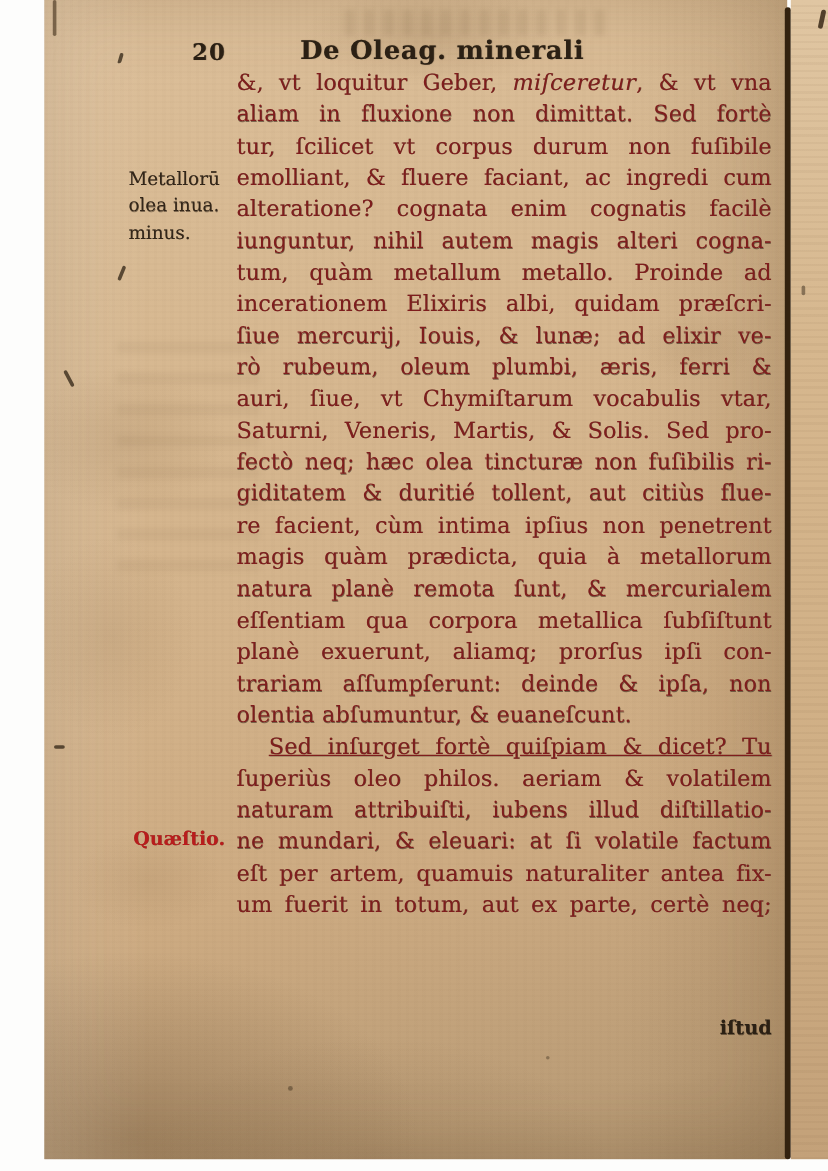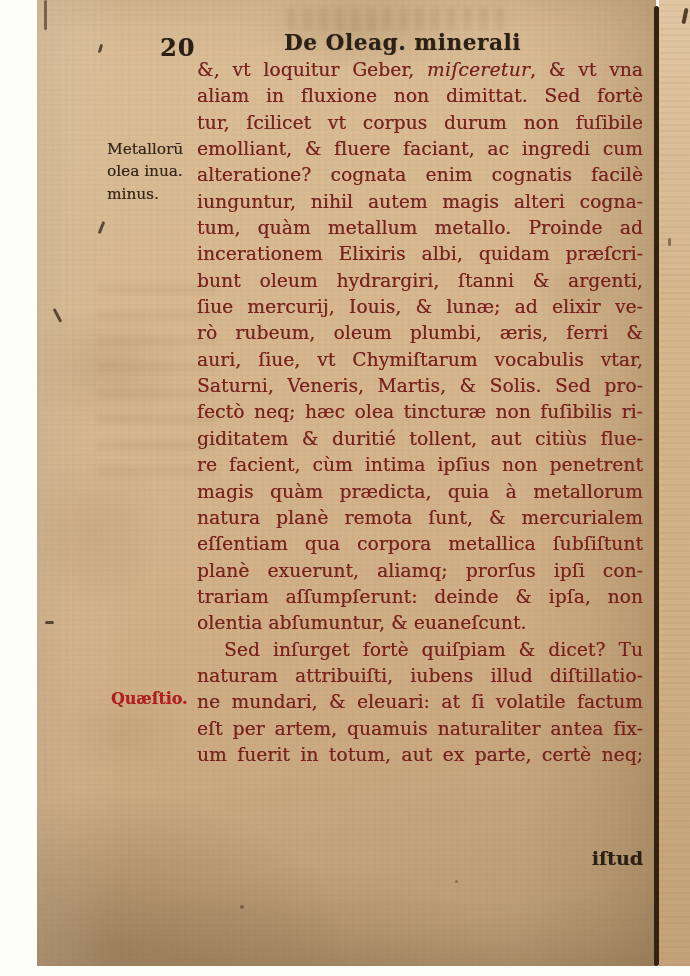--- a/index.html
+++ b/index.html
@@ -61,43 +61,43 @@
   .edge-strip::before{content:"";position:absolute;inset:0;
     background:repeating-linear-gradient(0deg,rgba(110,80,50,.06) 0 2px,rgba(0,0,0,0) 2px 6px);}
   .top-left-edge{
     position:absolute;left:44px;top:0;width:3px;height:30px;
     background:#54402a;opacity:.7;border-radius:2px;
   }
 
   
   .pagenum{
     position:absolute;left:160px;top:33px;
-    font-size:24px;font-weight:bold;color:#2b2014;letter-spacing:1px;
+    font-size:19px;font-weight:bold;color:#2b2014;letter-spacing:1px;
     text-shadow:.4px .4px .6px rgba(43,32,20,.55);
   }
   .running-title{
-    position:absolute;left:250px;top:30px;width:305px;text-align:center;
+    position:absolute;left:250px;top:30px;width:305px;text-align:left;
     font-size:21.5px;font-weight:bold;color:#2b2014;letter-spacing:.6px;
     text-shadow:.4px .4px .7px rgba(43,32,20,.5);
   }
 
   
   .body-text{
     position:absolute;left:197px;top:57px;width:446px;
     font-size:18.6px;line-height:26.35px;color:#7f1d1d;
     letter-spacing:.1px;
     text-shadow:.35px .35px .55px rgba(43,32,20,.55);
   }
   .line{text-align:justify;text-align-last:justify;white-space:normal;height:26.35px;overflow:visible;}
   .line.align-left{text-align-last:left;}
-  .line.indent{text-indent:27px;}
+  .line.indent{text-indent:27px;text-decoration:underline;}
   .italic{font-style:italic;letter-spacing:.3px;}
   .catchword-line{
     position:absolute;left:197px;top:847px;width:446px;
-    font-size:19px;color:#2b2014;text-align:right;font-weight:bold;
+    font-size:16px;color:#2b2014;text-align:right;font-weight:bold;
     text-shadow:.35px .35px .55px rgba(43,32,20,.55);
   }
 
   
   .margin-note-1{
     position:absolute;left:107px;top:138px;width:95px;
     font-size:15.3px;font-weight:normal;line-height:22.4px;color:#332619;
     text-shadow:.3px .3px .5px rgba(43,32,20,.5);
   }
   .margin-note-2{
@@ -143,35 +143,35 @@
 
   <div class="body-text">
       <div class="line"><span>&amp;, vt loquitur Geber, </span><span class="italic">miſceretur</span><span>, &amp; vt vna</span></div>
       <div class="line"><span>aliam in fluxione non dimittat. Sed fortè</span></div>
       <div class="line"><span>tur, ſcilicet vt corpus durum non fuſibile</span></div>
       <div class="line"><span>emolliant, &amp; fluere faciant, ac ingredi cum</span></div>
       <div class="line"><span>alteratione? cognata enim cognatis facilè</span></div>
       <div class="line"><span>iunguntur, nihil autem magis alteri cogna-</span></div>
       <div class="line"><span>tum, quàm metallum metallo. Proinde ad</span></div>
       <div class="line"><span>incerationem Elixiris albi, quidam præſcri-</span></div>
-      <div class="line"><span>bunt oleum hydrargiri, ſtanni &amp; argenti,</span></div>
       <div class="line"><span>ſiue mercurij, Iouis, &amp; lunæ; ad elixir ve-</span></div>
       <div class="line"><span>rò rubeum, oleum plumbi, æris, ferri &amp;</span></div>
       <div class="line"><span>auri, ſiue, vt Chymiſtarum vocabulis vtar,</span></div>
       <div class="line"><span>Saturni, Veneris, Martis, &amp; Solis. Sed pro-</span></div>
       <div class="line"><span>fectò neq; hæc olea tincturæ non fuſibilis ri-</span></div>
       <div class="line"><span>giditatem &amp; duritié tollent, aut citiùs flue-</span></div>
       <div class="line"><span>re facient, cùm intima ipſius non penetrent</span></div>
       <div class="line"><span>magis quàm prædicta, quia à metallorum</span></div>
       <div class="line"><span>natura planè remota ſunt, &amp; mercurialem</span></div>
       <div class="line"><span>eſſentiam qua corpora metallica ſubſiſtunt</span></div>
       <div class="line"><span>planè exuerunt, aliamq; prorſus ipſi con-</span></div>
       <div class="line"><span>trariam aſſumpſerunt: deinde &amp; ipſa, non</span></div>
       <div class="line align-left"><span>olentia abſumuntur, &amp; euaneſcunt.</span></div>
       <div class="line indent"><span>Sed inſurget fortè quiſpiam &amp; dicet? Tu</span></div>
+      <div class="line"><span>ſuperiùs oleo philos. aeriam &amp; volatilem</span></div>
       <div class="line"><span>naturam attribuiſti, iubens illud diſtillatio-</span></div>
       <div class="line"><span>ne mundari, &amp; eleuari: at ſi volatile factum</span></div>
       <div class="line"><span>eſt per artem, quamuis naturaliter antea fix-</span></div>
       <div class="line"><span>um fuerit in totum, aut ex parte, certè neq;</span></div>
     </div>
 
   <div class="catchword-line">iſtud</div>
 
   <div class="speck sp1"></div>
   <div class="speck sp2"></div>

